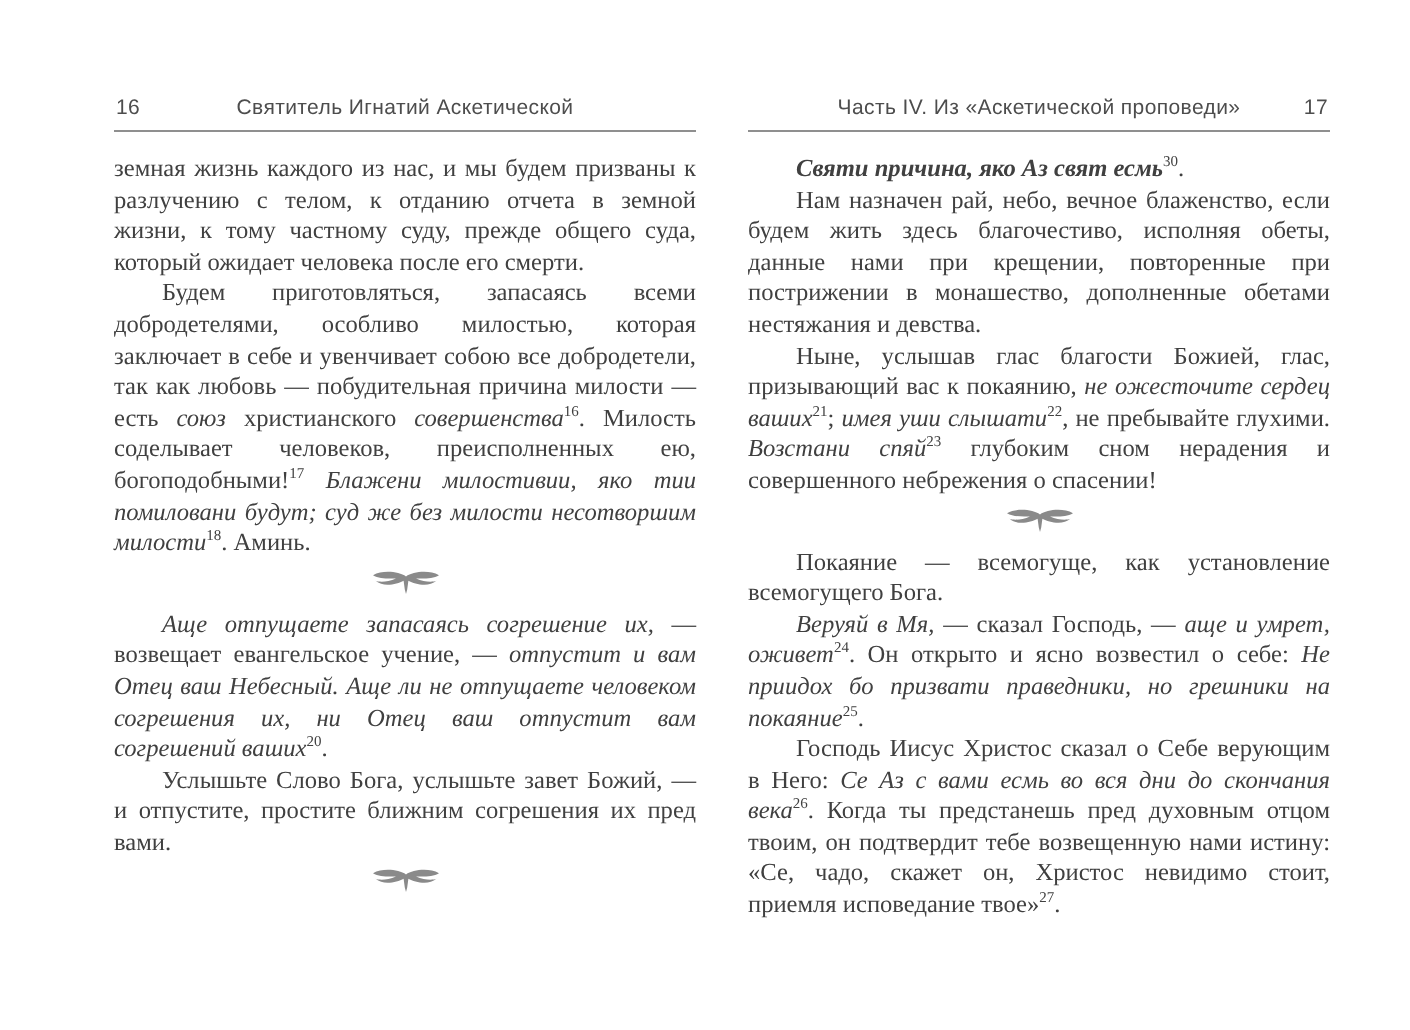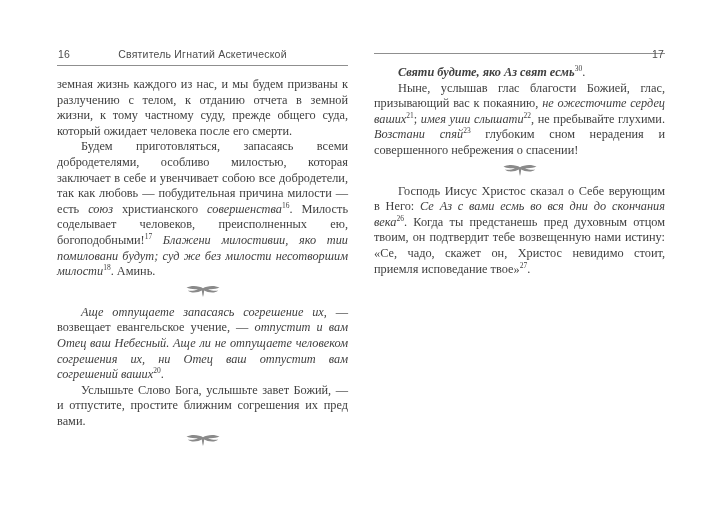--- a/index.html
+++ b/index.html
@@ -94,27 +94,31 @@
         <div class="ornament">
   <svg width="36" height="13" viewBox="0 0 36 13" xmlns="http://www.w3.org/2000/svg" aria-hidden="true">
     <path fill="#8a8a8a" d="M18 3.2 C14.5 0.8, 6.5 -0.2, 1.5 2.6 C4.5 4.4, 9 4.3, 13 4.2 C9 6, 5 6.2, 2.8 5.4 C6.5 8.8, 13.5 7.2, 16.8 5.4 L17.4 9.8 L18 12 L18.6 9.8 L19.2 5.4 C22.5 7.2, 29.5 8.8, 33.2 5.4 C31 6.2, 27 6, 23 4.2 C27 4.3, 31.5 4.4, 34.5 2.6 C29.5 -0.2, 21.5 0.8, 18 3.2 Z"></path>
   </svg>
 </div>
       </div>
   </div>
 
   <div class="page page-right">
     <div class="running-head">
+      <span class="head-title">Часть IV. Из «Аскетической проповеди»</span>
       <span class="page-num num-right">17</span>
     </div>
     <div class="body-text">
-        <p class="indent"><span class="seg-bi">Святи будите, яко Аз свят есмь</span><sup class="fnref">30</sup><span class="seg-n">.</span></p>
+        <p class="indent"><span class="seg-bi">Святи причина, яко Аз свят есмь</span><sup class="fnref">30</sup><span class="seg-n">.</span></p>
+        <p class="indent"><span class="seg-n">Нам назначен рай, небо, вечное блаженство, если будем жить здесь благочестиво, исполняя обеты, данные нами при крещении, повторенные при пострижении в монашество, дополненные обетами нестяжания и девства.</span></p>
         <p class="indent"><span class="seg-n">Ныне, услышав глас благости Божией, глас, призывающий вас к покаянию, </span><span class="seg-i">не ожесточите сердец ваших</span><sup class="fnref">21</sup><span class="seg-n">; </span><span class="seg-i">имея уши слышати</span><sup class="fnref">22</sup><span class="seg-n">, не пребывайте глухими. </span><span class="seg-i">Возстани спяй</span><sup class="fnref">23</sup><span class="seg-n"> глубоким сном нерадения и совершенного небрежения о спасении!</span></p>
         <div class="ornament">
   <svg width="36" height="13" viewBox="0 0 36 13" xmlns="http://www.w3.org/2000/svg" aria-hidden="true">
     <path fill="#8a8a8a" d="M18 3.2 C14.5 0.8, 6.5 -0.2, 1.5 2.6 C4.5 4.4, 9 4.3, 13 4.2 C9 6, 5 6.2, 2.8 5.4 C6.5 8.8, 13.5 7.2, 16.8 5.4 L17.4 9.8 L18 12 L18.6 9.8 L19.2 5.4 C22.5 7.2, 29.5 8.8, 33.2 5.4 C31 6.2, 27 6, 23 4.2 C27 4.3, 31.5 4.4, 34.5 2.6 C29.5 -0.2, 21.5 0.8, 18 3.2 Z"></path>
   </svg>
 </div>
+        <p class="indent"><span class="seg-n">Покаяние — всемогуще, как установление всемогущего Бога.</span></p>
+        <p class="indent"><span class="seg-i">Веруяй в Мя,</span><span class="seg-n"> — сказал Господь, — </span><span class="seg-i">аще и умрет, оживет</span><sup class="fnref">24</sup><span class="seg-n">. Он открыто и ясно возвестил о себе: </span><span class="seg-i">Не приидох бо призвати праведники, но грешники на покаяние</span><sup class="fnref">25</sup><span class="seg-n">.</span></p>
         <p class="indent"><span class="seg-n">Господь Иисус Христос сказал о Себе верующим в Него: </span><span class="seg-i">Се Аз с вами есмь во вся дни до скончания века</span><sup class="fnref">26</sup><span class="seg-n">. Когда ты предстанешь пред духовным отцом твоим, он подтвердит тебе возвещенную нами истину: «Се, чадо, скажет он, Христос невидимо стоит, приемля исповедание твое»</span><sup class="fnref">27</sup><span class="seg-n">.</span></p>
       </div>
   </div>
 
 </div>
 
 </body></html>

